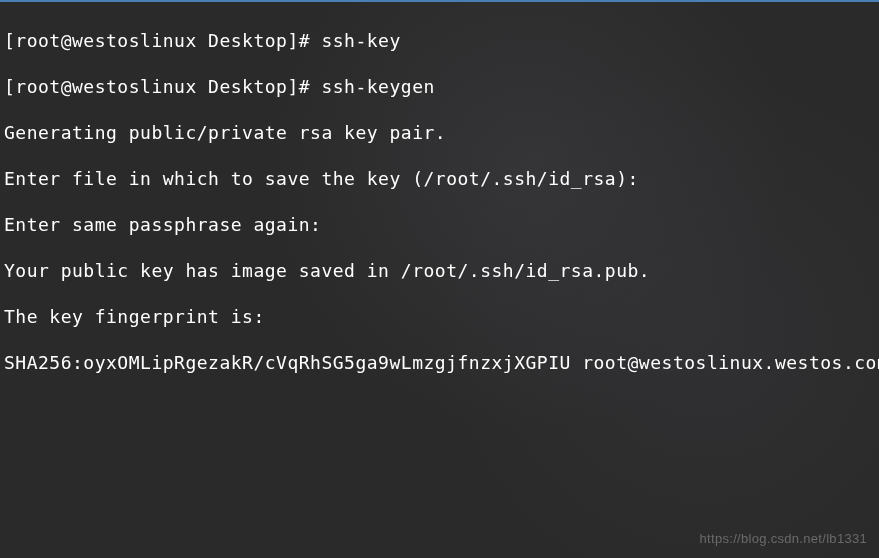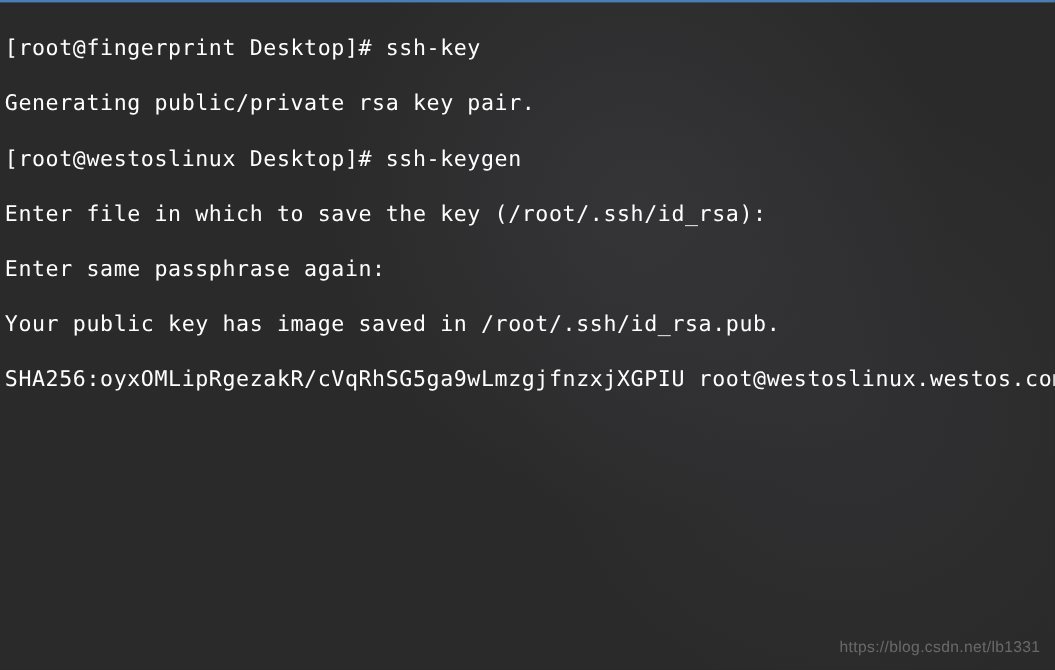--- a/index.html
+++ b/index.html
@@ -38,26 +38,27 @@
       font-size: 13px;
       font-family: Arial, sans-serif;
       letter-spacing: 0.3px;
       margin-top: 44px;
     }
   </style>
 </head>
 <body>
 
 <div class="terminal">
-<span class="line">[root@fingerprint Desktop]# ssh-key</span>
+<span class="line">[root@westoslinux Desktop]# ssh-key</span>
+<span class="line">[root@westoslinux Desktop]# ssh-keygen</span>
 <span class="line">Generating public/private rsa key pair.</span>
-<span class="line">[root@westoslinux Desktop]# ssh-keygen</span>
 <span class="line">Enter file in which to save the key (/root/.ssh/id_rsa):</span>
 <span class="line">Enter same passphrase again:</span>
 <span class="line">Your public key has image saved in /root/.ssh/id_rsa.pub.</span>
+<span class="line">The key fingerprint is:</span>
 <span class="line">SHA256:oyxOMLipRgezakR/cVqRhSG5ga9wLmzgjfnzxjXGPIU root@westoslinux.westos.com</span>
 
 
 
 
 
 
 
 
 

